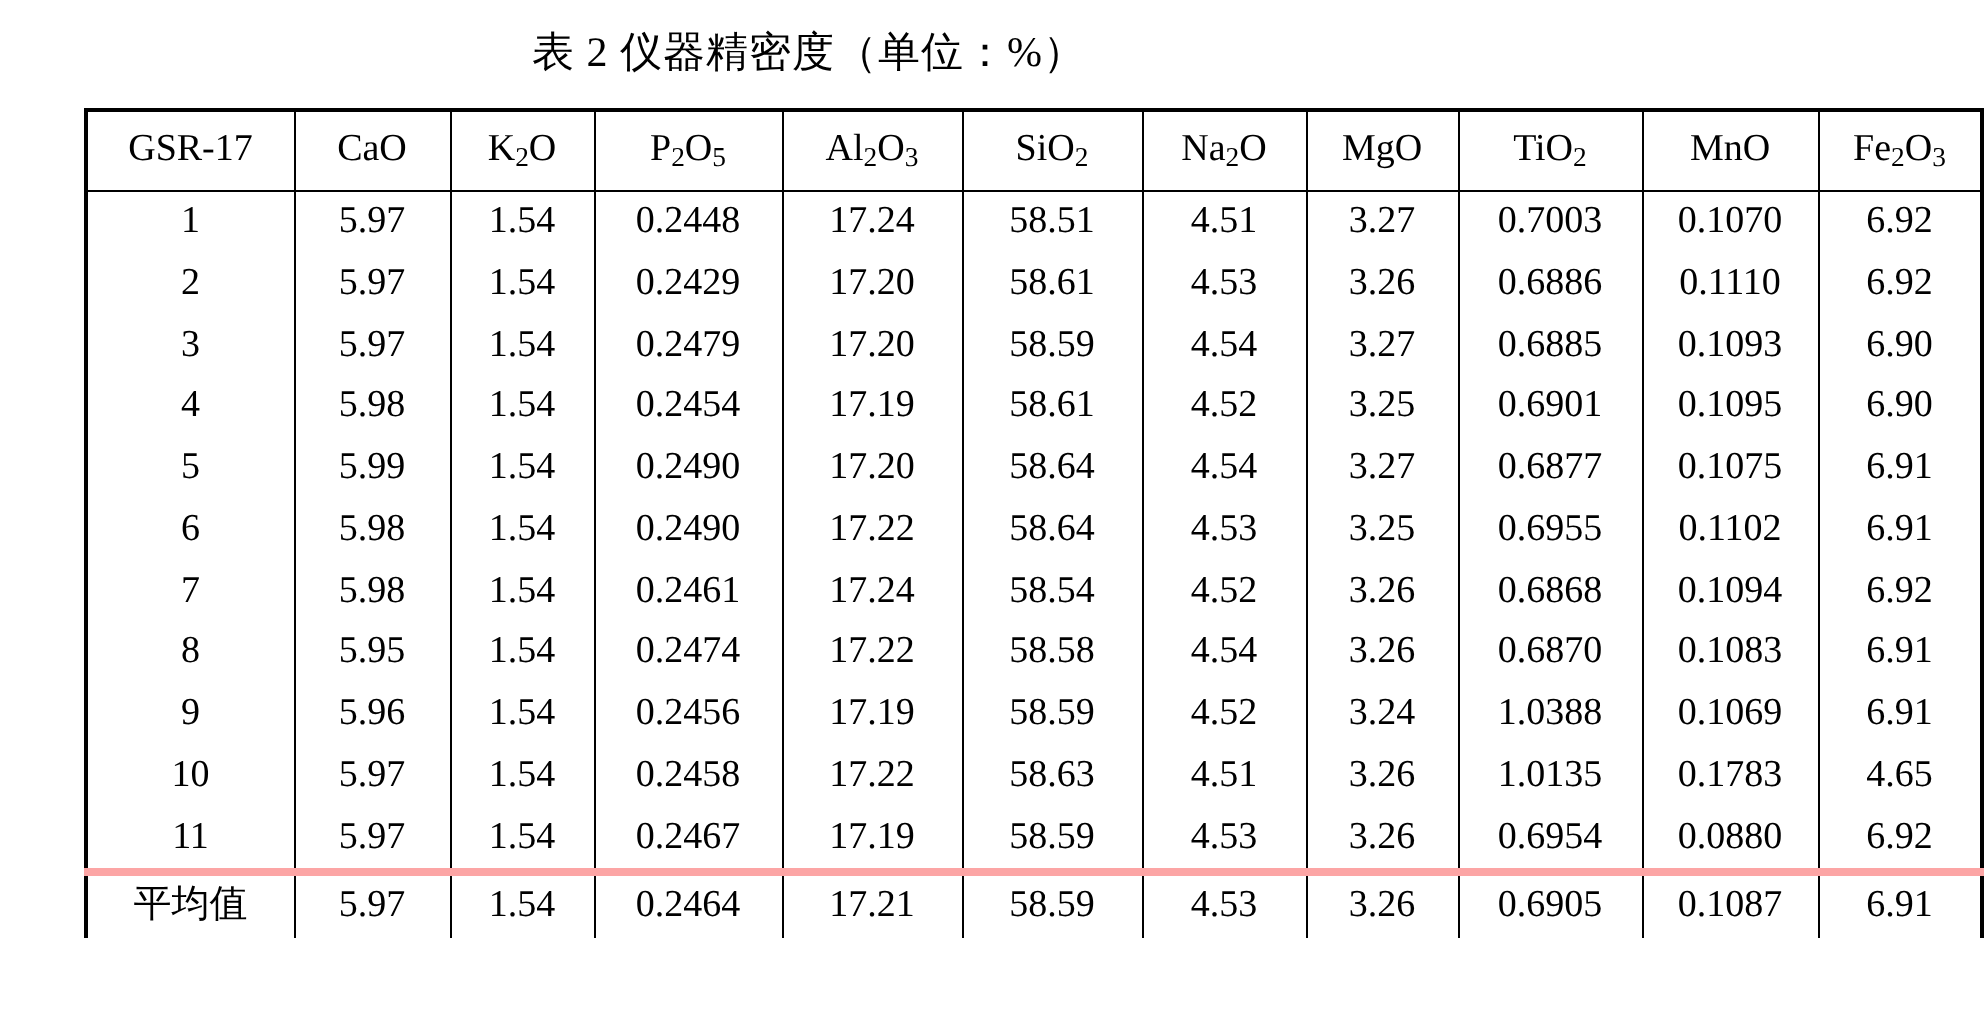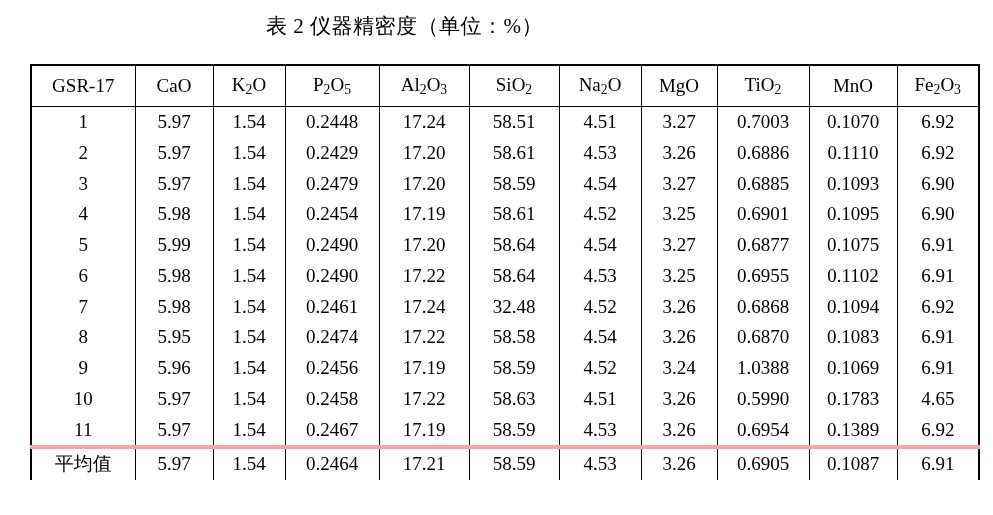--- a/index.html
+++ b/index.html
@@ -22,23 +22,22 @@
   }
   .caption {
     text-align: center;
     font-size: 21px;
     font-family: "Liberation Serif", serif;
     padding-top: 12px;
     padding-bottom: 14px;
     letter-spacing: 0.5px;
   }
   .table-wrap {
-    padding: 0 30px;
+    padding: 0 42px;
     box-sizing: border-box;
-    margin-top: 10px;
   }
   table.precision {
     width: 933px;
     border-collapse: collapse;
     table-layout: fixed;
     font-size: 19px;
     font-family: "Liberation Serif", serif;
   }
   table.precision td,
   table.precision th {
@@ -209,21 +208,21 @@
             <td>0.6955</td>
             <td>0.1102</td>
             <td>6.91</td>
           </tr>
           <tr class="data">
             <td>7</td>
             <td>5.98</td>
             <td>1.54</td>
             <td>0.2461</td>
             <td>17.24</td>
-            <td>32.48</td>
+            <td>58.54</td>
             <td>4.52</td>
             <td>3.26</td>
             <td>0.6868</td>
             <td>0.1094</td>
             <td>6.92</td>
           </tr>
           <tr class="data">
             <td>8</td>
             <td>5.95</td>
             <td>1.54</td>
@@ -251,35 +250,35 @@
           </tr>
           <tr class="data">
             <td>10</td>
             <td>5.97</td>
             <td>1.54</td>
             <td>0.2458</td>
             <td>17.22</td>
             <td>58.63</td>
             <td>4.51</td>
             <td>3.26</td>
-            <td>0.5990</td>
+            <td>1.0135</td>
             <td>0.1783</td>
             <td>4.65</td>
           </tr>
           <tr class="data">
             <td>11</td>
             <td>5.97</td>
             <td>1.54</td>
             <td>0.2467</td>
             <td>17.19</td>
             <td>58.59</td>
             <td>4.53</td>
             <td>3.26</td>
             <td>0.6954</td>
-            <td>0.1389</td>
+            <td>0.0880</td>
             <td>6.92</td>
           </tr>
           <tr class="data avg">
             <td>平均值</td>
             <td>5.97</td>
             <td>1.54</td>
             <td>0.2464</td>
             <td>17.21</td>
             <td>58.59</td>
             <td>4.53</td>

